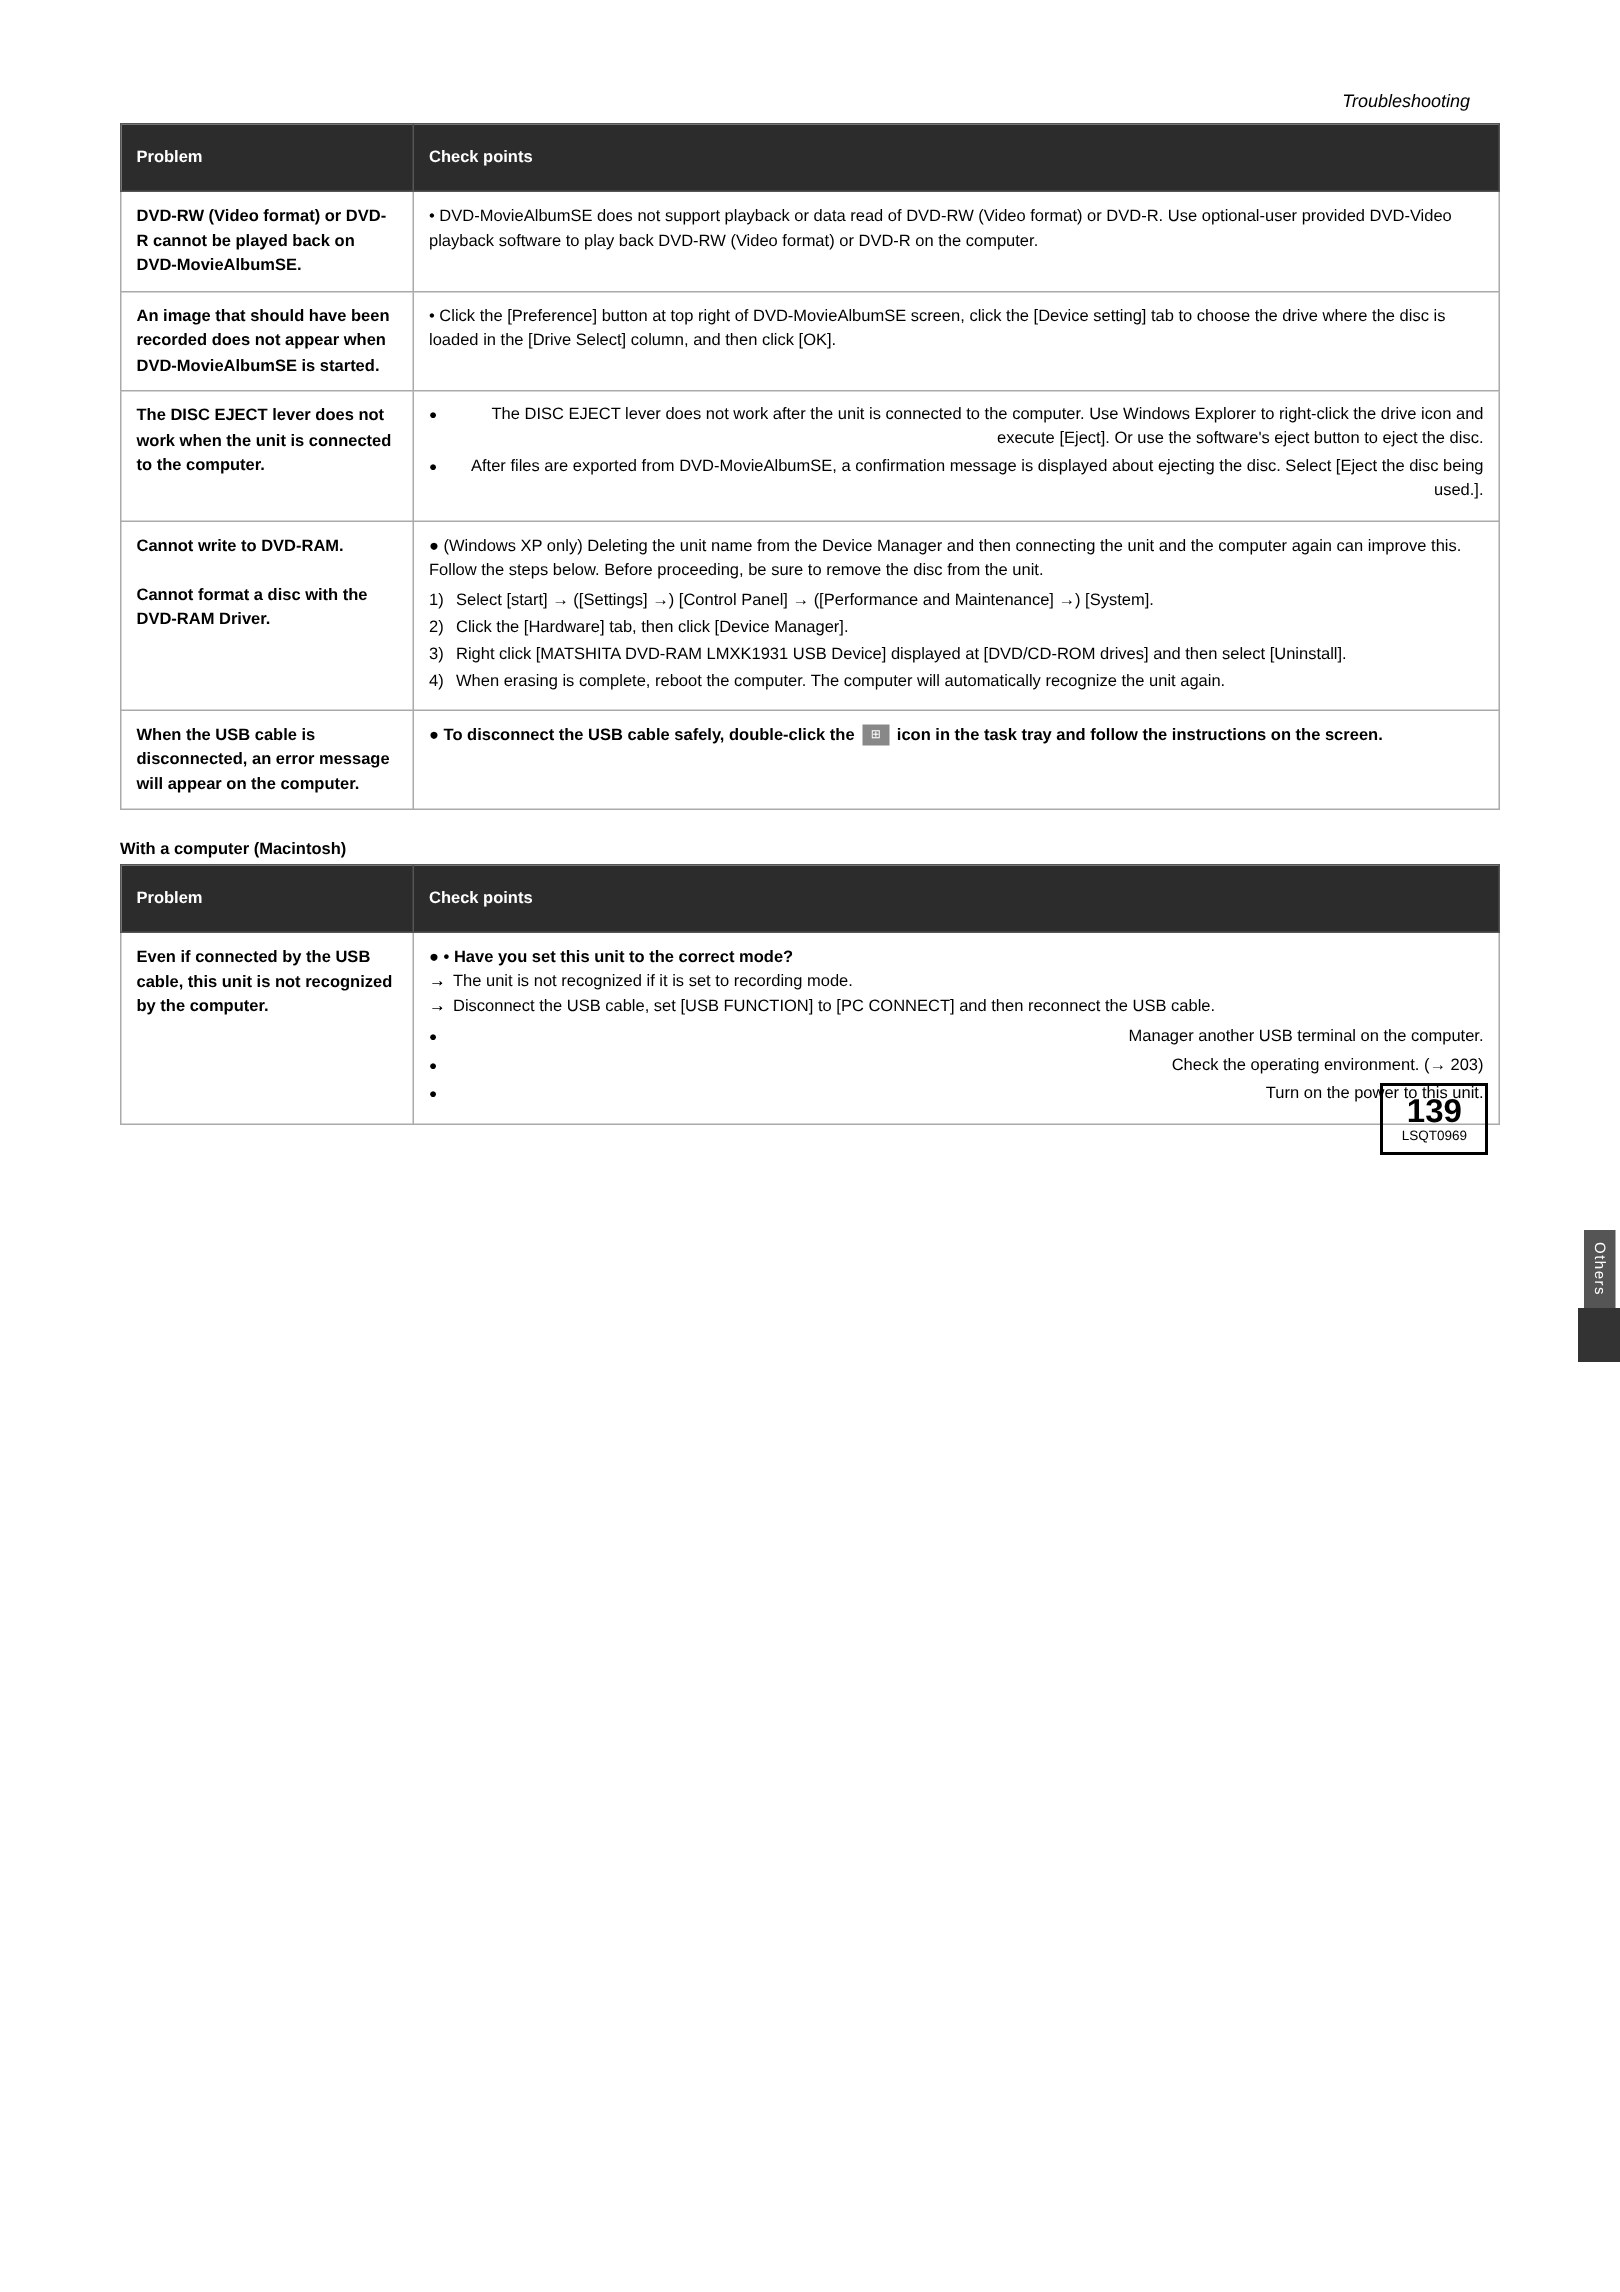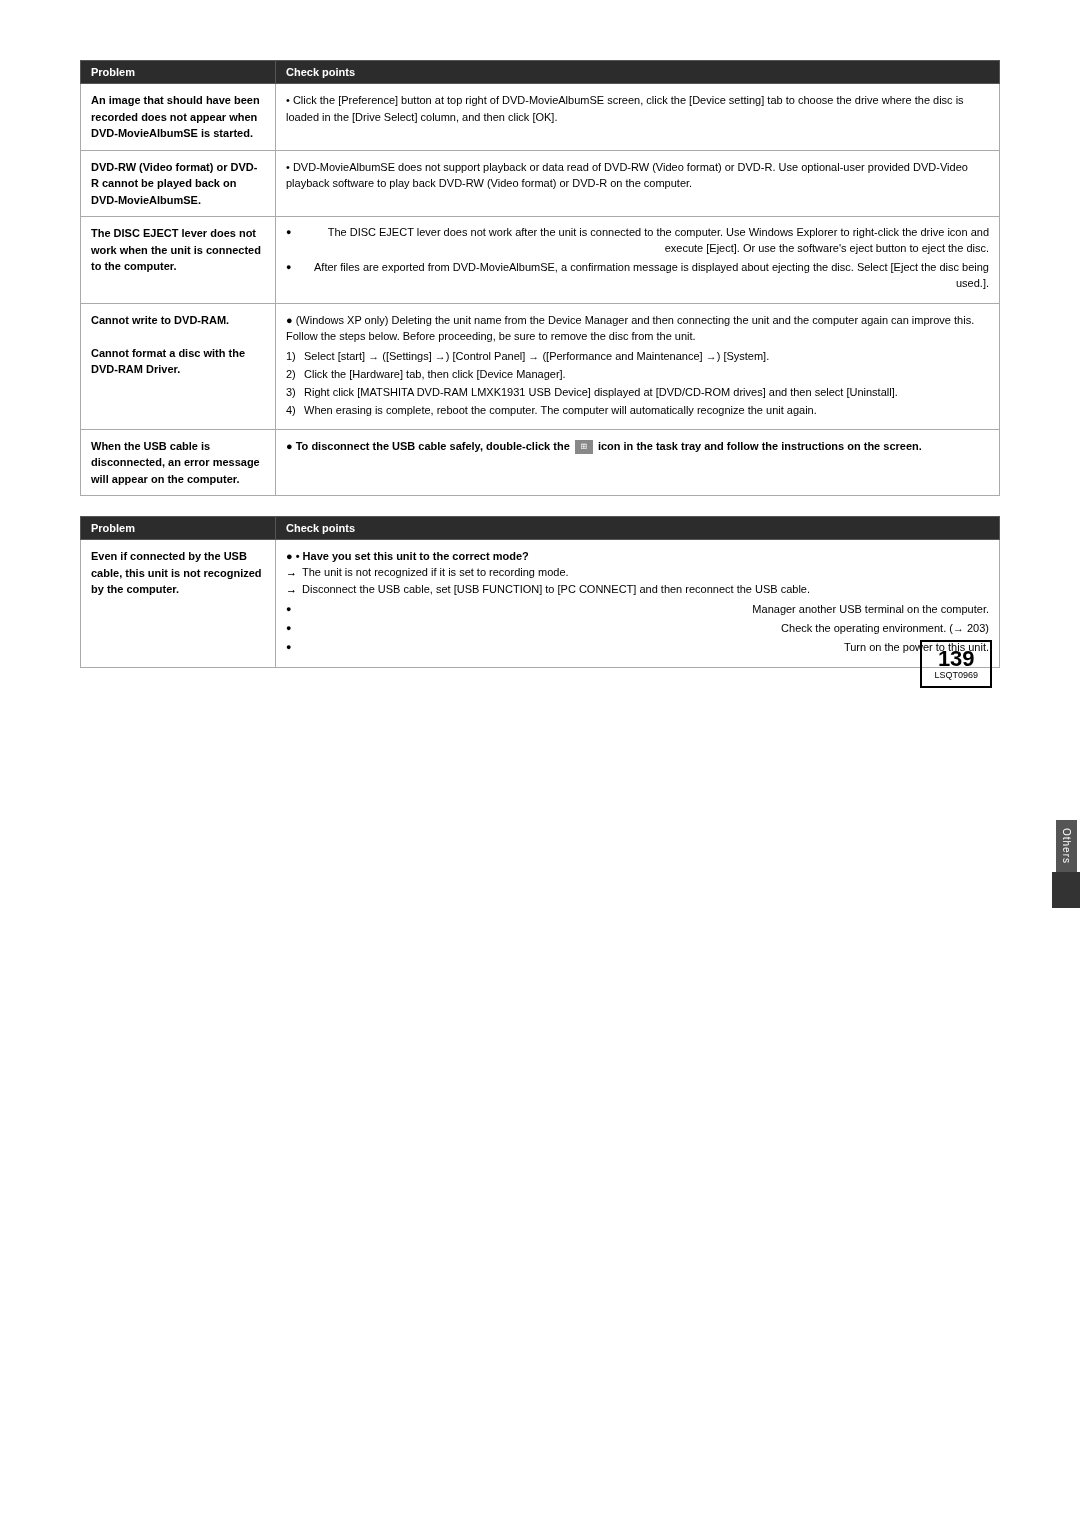--- a/index.html
+++ b/index.html
@@ -28,21 +28,21 @@
 
     table {
       width: 100%;
       border-collapse: collapse;
       margin-bottom: 20px;
     }
 
     th {
       background: #2c2c2c;
       color: #fff;
-      padding: 5px 10px;
+      padding: 16px 10px;
       font-size: 11px;
       font-weight: bold;
       text-align: left;
       border: 1px solid #555;
     }
 
     td {
       border: 1px solid #aaa;
       padding: 8px 10px;
       vertical-align: top;
@@ -143,45 +143,46 @@
       line-height: 14px;
       text-align: center;
       color: #fff;
     }
   </style>
 </head>
 <body>
 
 <div class="page-container">
 
+  <div class="page-title">Troubleshooting</div>
 
   <table>
     <thead>
       <tr>
         <th>Problem</th>
         <th>Check points</th>
       </tr>
     </thead>
     <tbody>
 
       <tr>
         <td class="problem-cell">
+          <span>DVD-RW (Video format) or DVD-R cannot be played back on DVD-MovieAlbumSE.</span>
+        </td>
+        <td class="check-cell">
+          <span>• DVD-MovieAlbumSE does not support playback or data read of DVD-RW (Video format) or DVD-R. Use optional-user provided DVD-Video playback software to play back DVD-RW (Video format) or DVD-R on the computer.</span>
+        </td>
+      </tr>
+
+      <tr>
+        <td class="problem-cell">
           <span>An image that should have been recorded does not appear when DVD-MovieAlbumSE is started.</span>
         </td>
         <td class="check-cell">
           <span>• Click the [Preference] button at top right of DVD-MovieAlbumSE screen, click the [Device setting] tab to choose the drive where the disc is loaded in the [Drive Select] column, and then click [OK].</span>
-        </td>
-      </tr>
-
-      <tr>
-        <td class="problem-cell">
-          <span>DVD-RW (Video format) or DVD-R cannot be played back on DVD-MovieAlbumSE.</span>
-        </td>
-        <td class="check-cell">
-          <span>• DVD-MovieAlbumSE does not support playback or data read of DVD-RW (Video format) or DVD-R. Use optional-user provided DVD-Video playback software to play back DVD-RW (Video format) or DVD-R on the computer.</span>
         </td>
       </tr>
 
       <tr>
         <td class="problem-cell">
           <span>The DISC EJECT lever does not work when the unit is connected to the computer.</span>
         </td>
         <td class="check-cell">
           <ul class="check-list">
             <li>The DISC EJECT lever does not work after the unit is connected to the computer. Use Windows Explorer to right-click the drive icon and execute [Eject]. Or use the software's eject button to eject the disc.</li>
@@ -212,20 +213,21 @@
         </td>
         <td class="check-cell">
           <span>● <b>To disconnect the USB cable safely, double-click the </b></span>
           <span class="icon-usb">⊞</span>
           <span><b>icon in the task tray and follow the instructions on the screen.</b></span>
         </td>
       </tr>
     </tbody>
   </table>
 
+  <div class="with-computer-heading">With a computer (Macintosh)</div>
 
   <table>
     <thead>
       <tr>
         <th>Problem</th>
         <th>Check points</th>
       </tr>
     </thead>
     <tbody>
       <tr>

